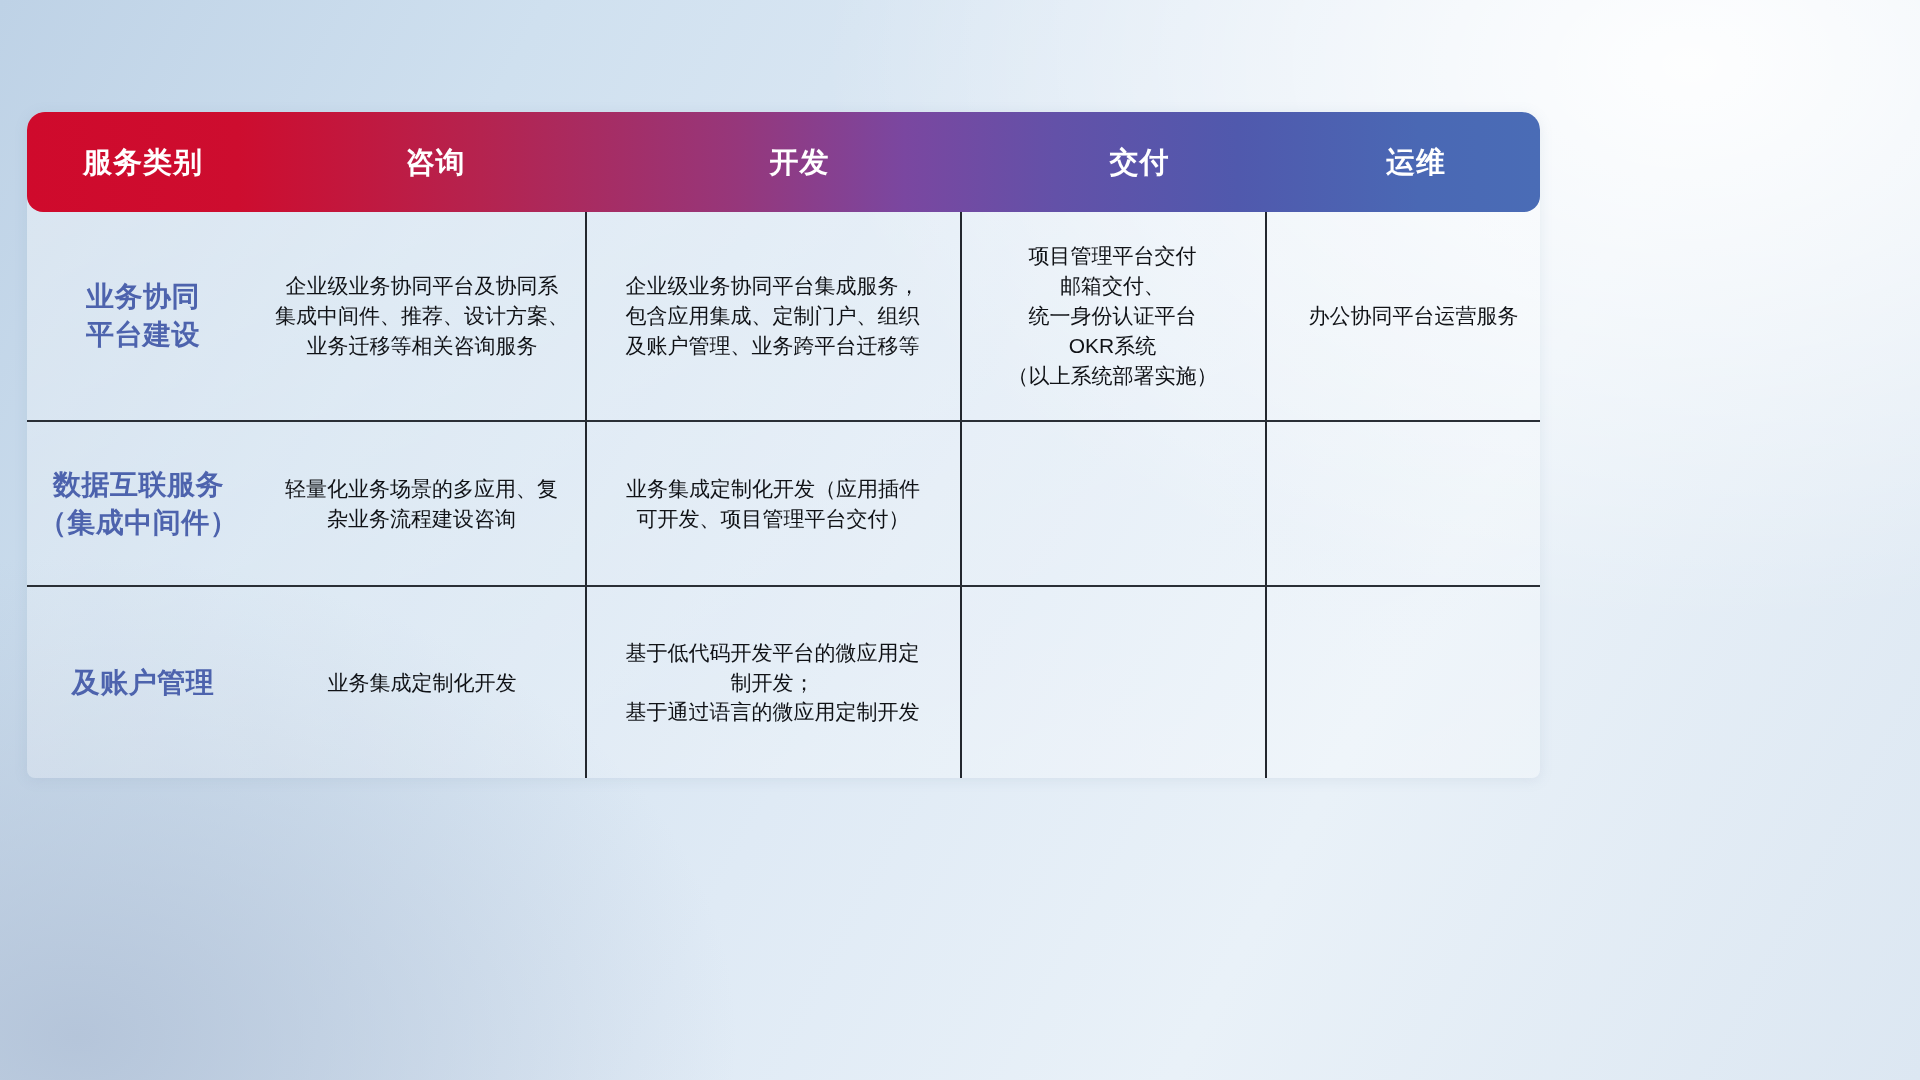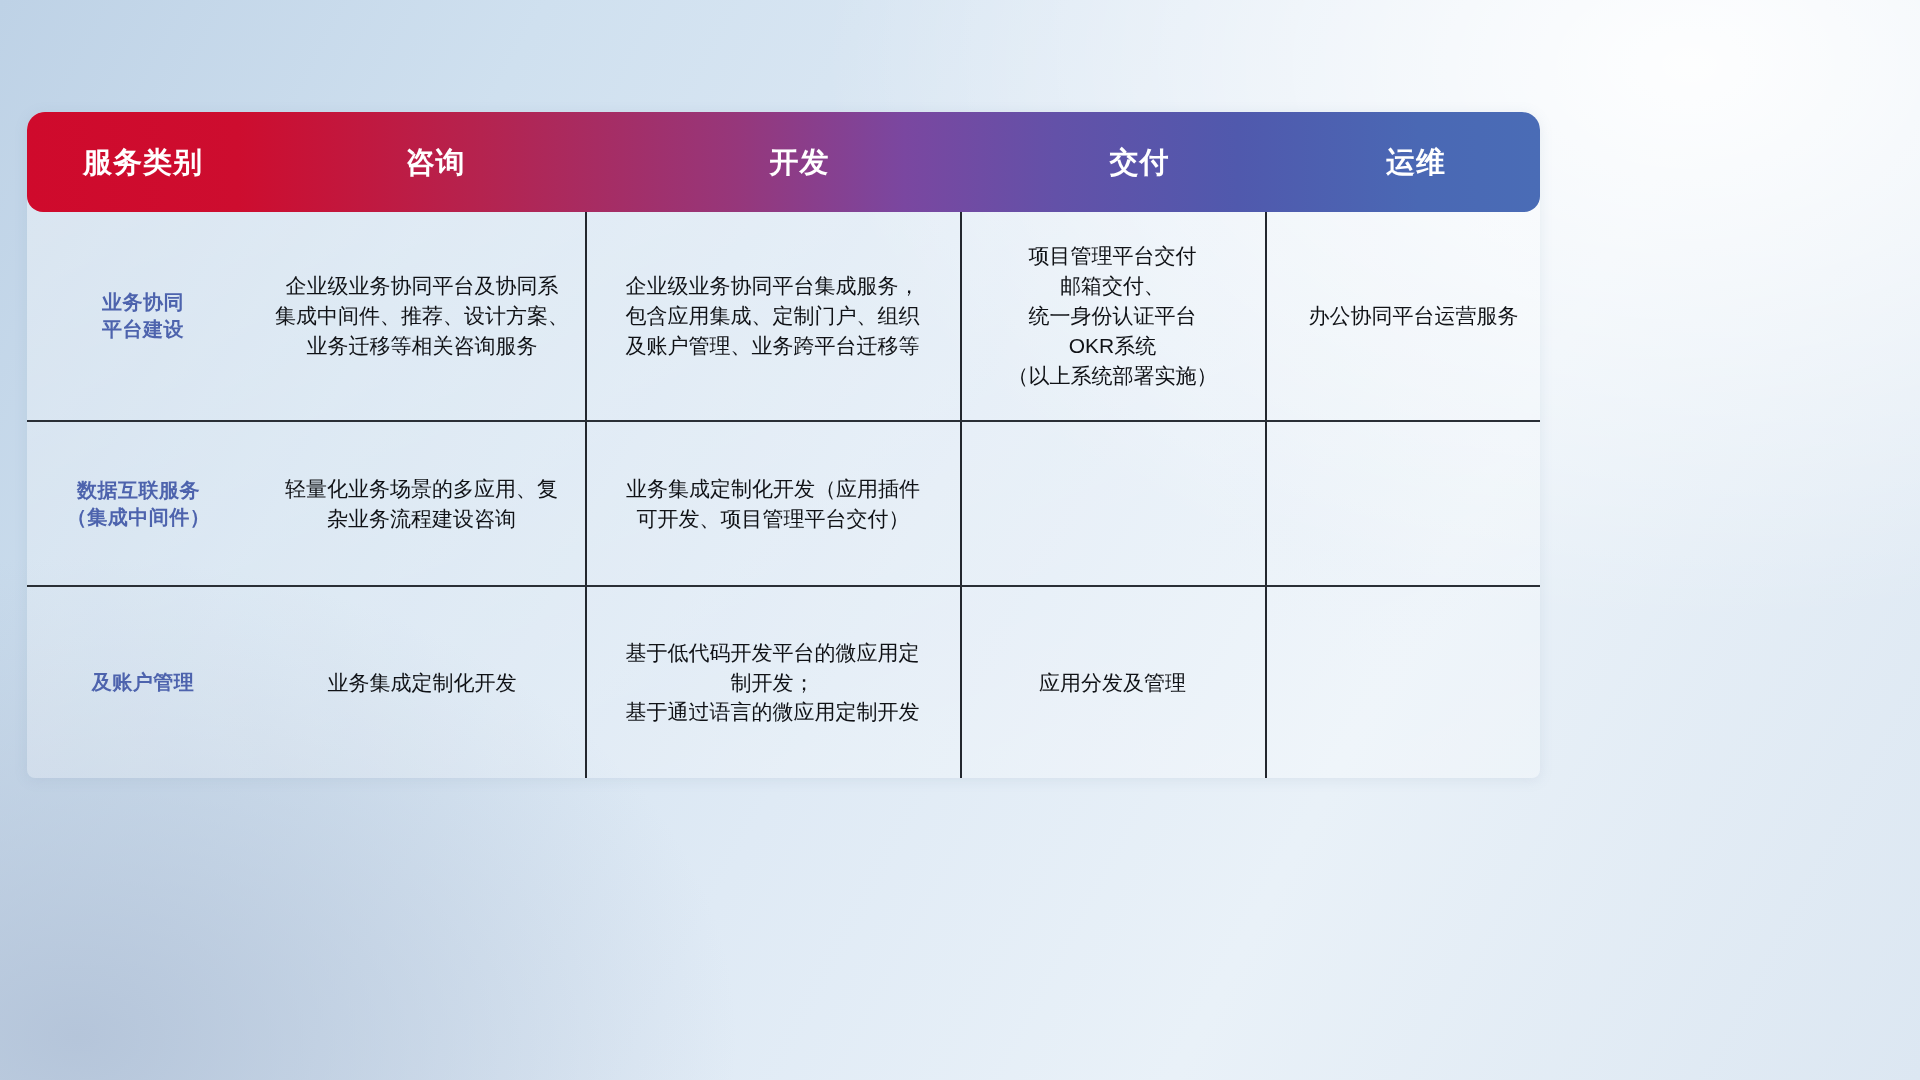--- a/index.html
+++ b/index.html
@@ -96,21 +96,21 @@
     text-align: center;
     padding: 4px 10px;
   }
   .cell-text {
     font-size: 21px;
     line-height: 1.42;
     color: #101216;
     white-space: pre-line;
   }
   .cat-label {
-    font-size: 20px;
+    font-size: 28px;
     font-weight: bold;
     line-height: 1.35;
     color: #4d63ad;
     white-space: pre-line;
     letter-spacing: 0.5px;
   }
 
   
   .vsep {
     position: absolute;
@@ -205,23 +205,20 @@
           <span class="cat-label">及账户管理</span>
         </div>
         <div class="cell" style="width:326px;">
           <span class="cell-text">业务集成定制化开发</span>
         </div>
         <div class="cell" style="width:375px;">
           <span class="cell-text">基于低代码开发平台的微应用定
 制开发；
 基于通过语言的微应用定制开发</span>
         </div>
-        <div class="cell" style="width:305px;">
-          <span class="cell-text">应用分发及管理</span>
-        </div>
         <div class="cell" style="width:275px;">
           <span class="cell-text"></span>
         </div>
       </div>
 
     </div>
   </div>
 </div>
 
 </body></html>

